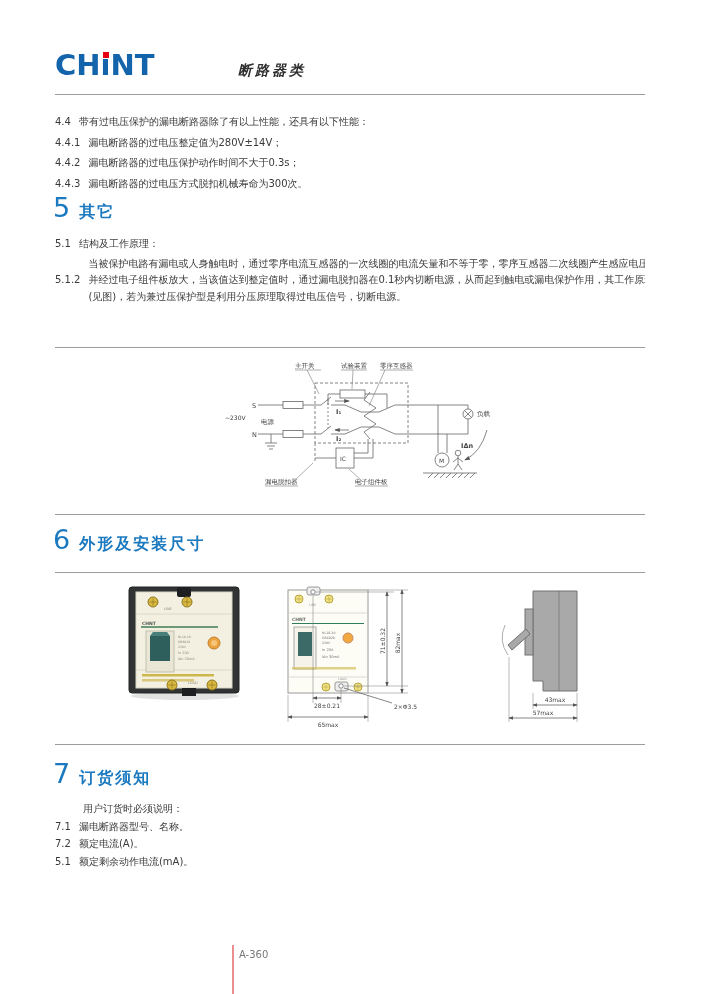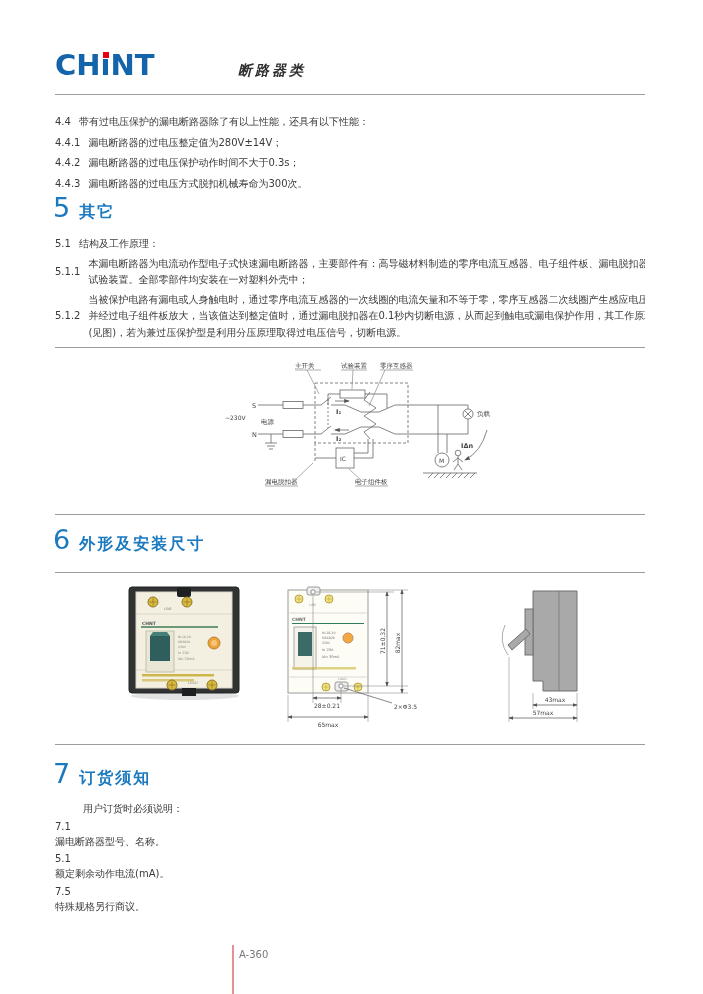--- a/index.html
+++ b/index.html
@@ -15,21 +15,21 @@
   .h2{position:absolute;left:53px;color:#1b79bf;display:flex;align-items:baseline;gap:9px;}
   .h2 .n{font-size:27px;font-weight:400;}
   .h2 .t{font-size:16px;font-weight:bold;letter-spacing:2px;}
   
   .tb{position:absolute;left:55px;width:604px;font-size:10px;}
   .pl{display:flex;}
   .pl .num{flex:0 0 auto;margin-right:8px;white-space:nowrap;}
   .pl .txt{flex:1;}
   .tb4 .pl{line-height:15px;margin-bottom:5.5px;justify-content:space-between;}
   .tb5 .pl{line-height:16.5px;margin-bottom:3px;align-items:center;}
-  .tb7 .pl{line-height:15px;margin-bottom:2.5px;flex-direction:column;}
+  .tb7 .pl{line-height:15px;margin-bottom:2.5px;}
   .tb7 .plain{line-height:15px;margin-bottom:2.5px;padding-left:28px;}
   
   .tab{position:absolute;left:669px;top:150px;width:34px;height:65px;background:#1168ab;color:#fff;
        display:flex;align-items:center;justify-content:center;font-size:17px;font-weight:bold;}
   
   .footer-line{position:absolute;left:232px;top:945px;width:2px;height:49px;background:#e98f8f;}
   .footer-label{position:absolute;left:239px;top:949px;font-size:10px;color:#777;}
   svg{position:absolute;}
   svg text{font-family:"DejaVu Sans","Liberation Sans",sans-serif;}
 </style>
@@ -65,24 +65,20 @@
 
   <div class="h2" style="top:192px;">
     <span class="n">5</span>
     <span class="t">其它</span>
   </div>
 
   <div class="tb tb5" style="top:236px;">
     <div class="pl">
         <span class="num">5.1</span>
         <span class="txt">结构及工作原理：</span>
-      </div>
-    <div class="pl">
-        <span class="num">5.1.1</span>
-        <span class="txt">本漏电断路器为电流动作型电子式快速漏电断路器，主要部件有：高导磁材料制造的零序电流互感器、电子组件板、漏电脱扣器和试验装置。全部零部件均安装在一对塑料外壳中；</span>
       </div>
     <div class="pl">
         <span class="num">5.1.2</span>
         <span class="txt">当被保护电路有漏电或人身触电时，通过零序电流互感器的一次线圈的电流矢量和不等于零，零序互感器二次线圈产生感应电压，并经过电子组件板放大，当该值达到整定值时，通过漏电脱扣器在0.1秒内切断电源，从而起到触电或漏电保护作用，其工作原理(见图)，若为兼过压保护型是利用分压原理取得过电压信号，切断电源。</span>
       </div>
   </div>
 
   <div class="rule" style="left:55px;top:347px;width:605px;"></div>
 
   <svg style="left:225px;top:356px;" width="280" height="148" viewBox="0 0 280 148">
@@ -305,27 +301,27 @@
     <span class="n">7</span>
     <span class="t">订货须知</span>
   </div>
   <div class="tb tb7" style="top:801px;">
     <div class="plain">用户订货时必须说明：</div>
     <div class="pl">
         <span class="num">7.1</span>
         <span class="txt">漏电断路器型号、名称。</span>
       </div>
     <div class="pl">
+        <span class="num">7.2</span>
+        <span class="txt">额定电流(A)。</span>
+      </div>
+    <div class="pl">
         <span class="num">5.1</span>
         <span class="txt">额定剩余动作电流(mA)。</span>
       </div>
-    <div class="pl">
-        <span class="num">7.5</span>
-        <span class="txt">特殊规格另行商议。</span>
-      </div>
   </div>
 
   <div class="tab">
     <span>A</span>
   </div>
 
   <div class="footer-line"></div>
   <div class="footer-label">A-360</div>
 
 </div>

